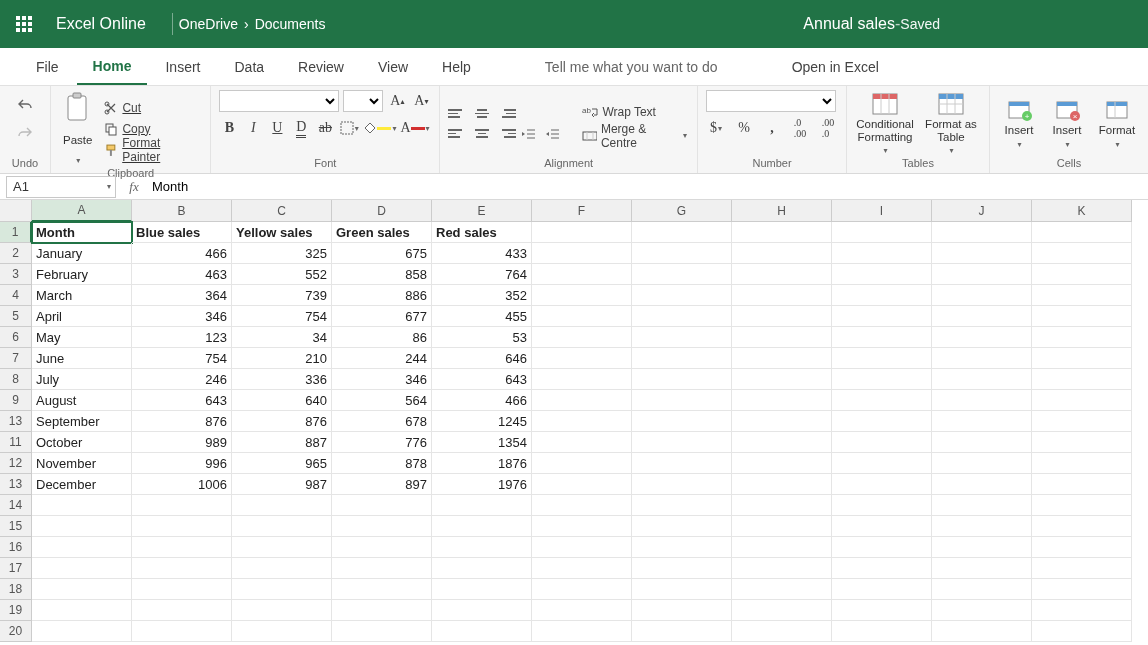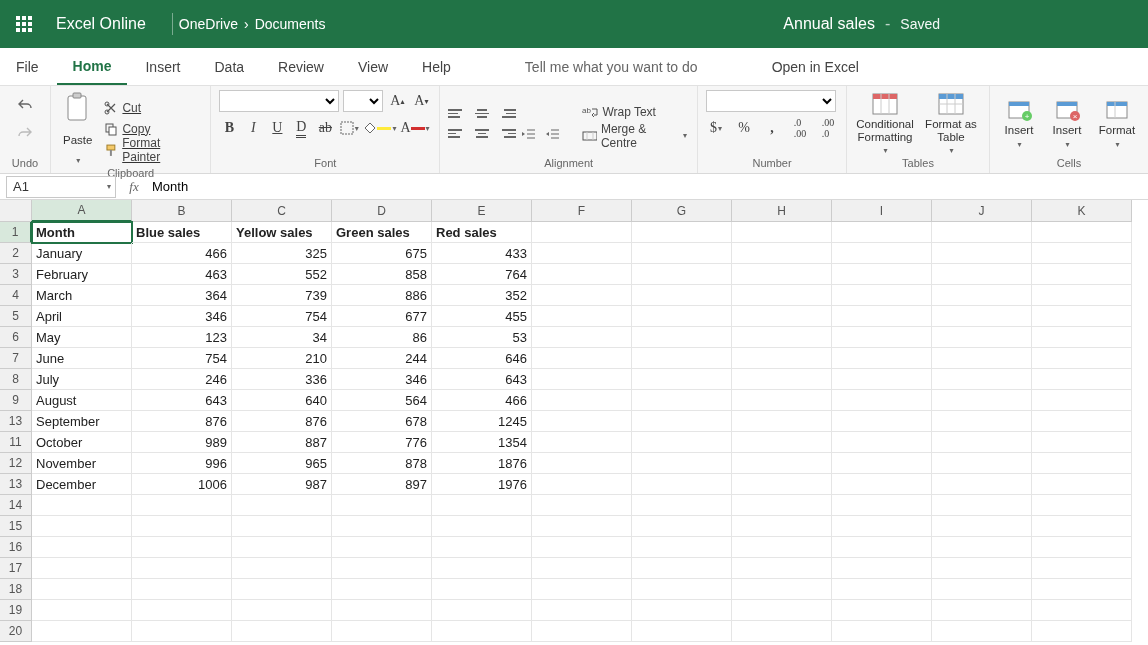--- a/index.html
+++ b/index.html
@@ -7,26 +7,26 @@
 
 
 .titlebar { background: #217346; height: 48px; display: flex; align-items: center; color: #fff; padding: 0 8px; }
 .apps-btn { width: 32px; height: 32px; display: flex; align-items: center; justify-content: center; cursor: pointer; }
 .apps-grid { display: grid; grid-template-columns: repeat(3,4px); grid-template-rows: repeat(3,4px); gap: 2px; }
 .apps-grid span { background: #fff; width: 4px; height: 4px; }
 .apptitle { font-size: 16px; margin-left: 16px; margin-right: 20px; }
 .sep { width: 1px; height: 22px; background: rgba(255,255,255,.4); margin: 0 6px; }
 .breadcrumb { font-size: 14px; display: flex; align-items: center; gap: 6px; }
 .breadcrumb span.pt { cursor: pointer; }
-.doc-area { margin-left: auto; margin-right: 200px; display: flex; align-items: center; gap: 10px; font-size: 16px; }
+.doc-area { margin-left: auto; margin-right: 200px; display: flex; align-items: center; gap: 0; font-size: 16px; }
 .doc-area .dash { opacity: .7; }
 .doc-area .saved { font-size: 14px; opacity: .95; }
 
 
-.tabsbar { background: #fff; border-bottom: 1px solid #e1e1e1; height: 38px; display: flex; align-items: stretch; gap: 2px; padding-left: 0; }
+.tabsbar { background: #fff; border-bottom: 1px solid #e1e1e1; height: 38px; display: flex; align-items: stretch; gap: 2px; padding-left: 20px; }
 .tab { padding: 0 16px; display: flex; align-items: center; color: #444; cursor: pointer; font-size: 14px; }
 .tab.active { color: #217346; border-bottom: 2px solid #217346; font-weight: 600; }
 .tab.file { color: #444; }
 .tell { margin-left: 40px; color: #666; }
 .openexcel { margin-left: 40px; color: #444; }
 
 
 .ribbon { background: #f6f6f6; border-bottom: 1px solid #d9d9d9; display: flex; height: 88px; }
 .group { border-right: 1px solid #e3e3e3; padding: 4px 8px 2px; display: flex; flex-direction: column; justify-content: space-between; }
 .group-label { text-align: center; font-size: 11px; color: #666; padding-bottom: 2px; }

